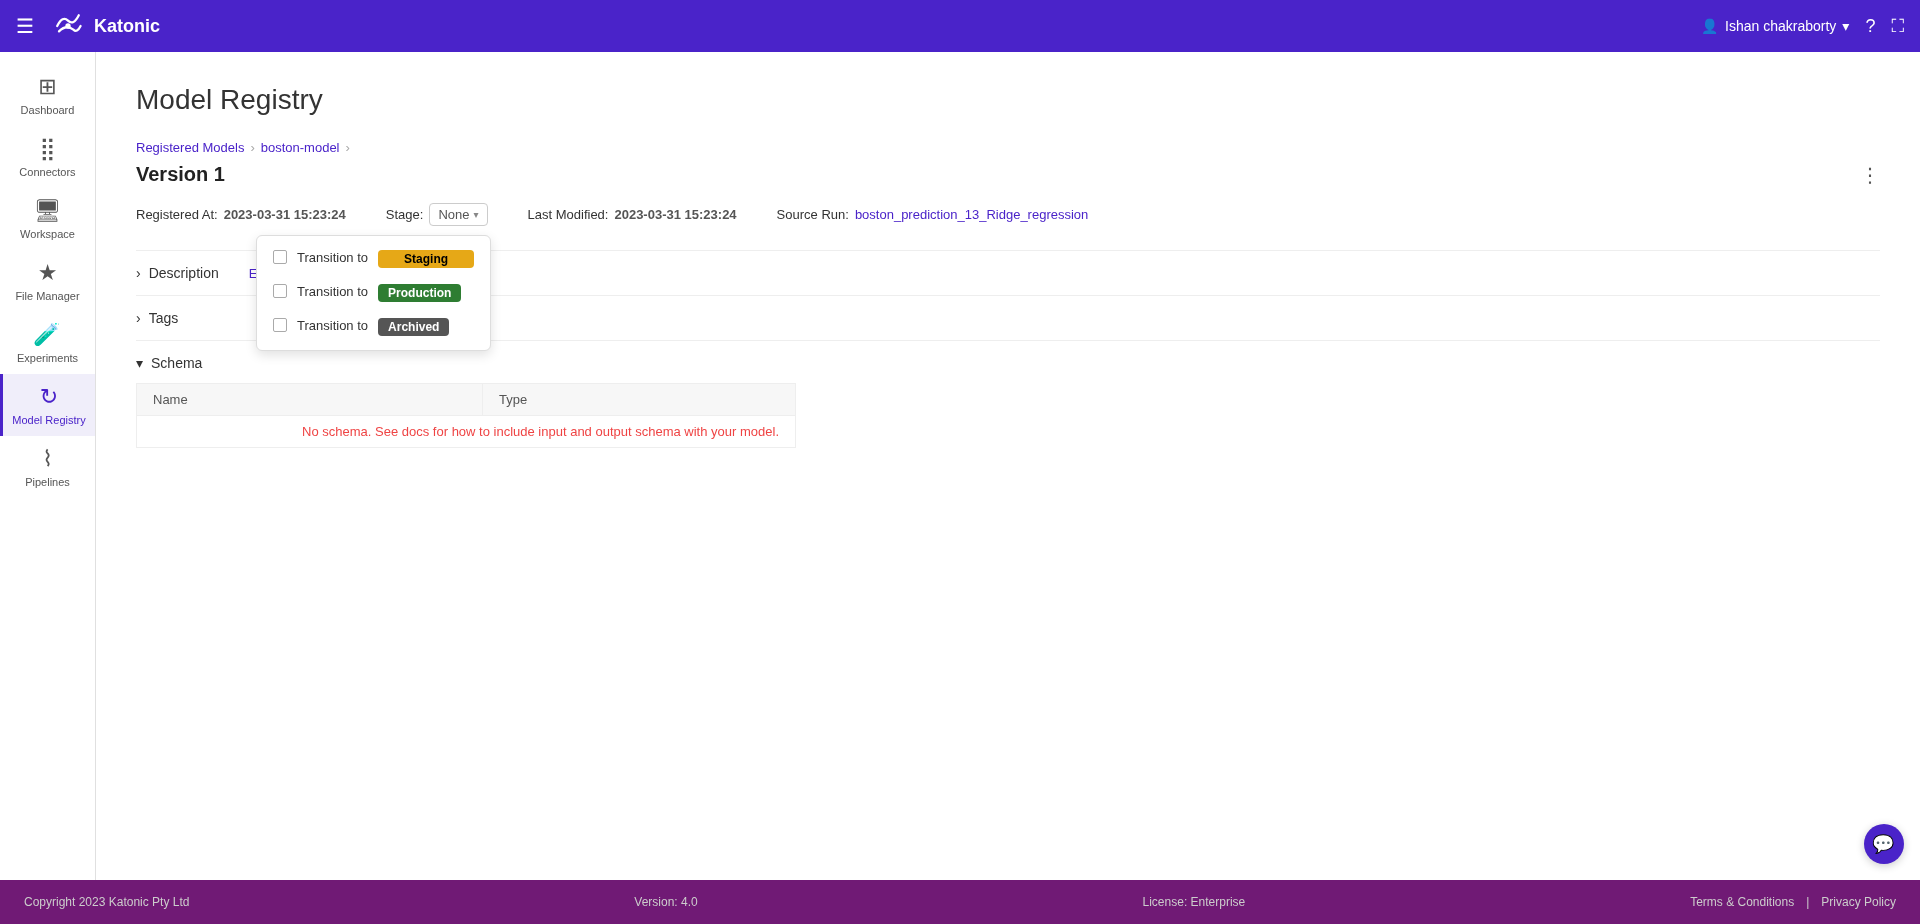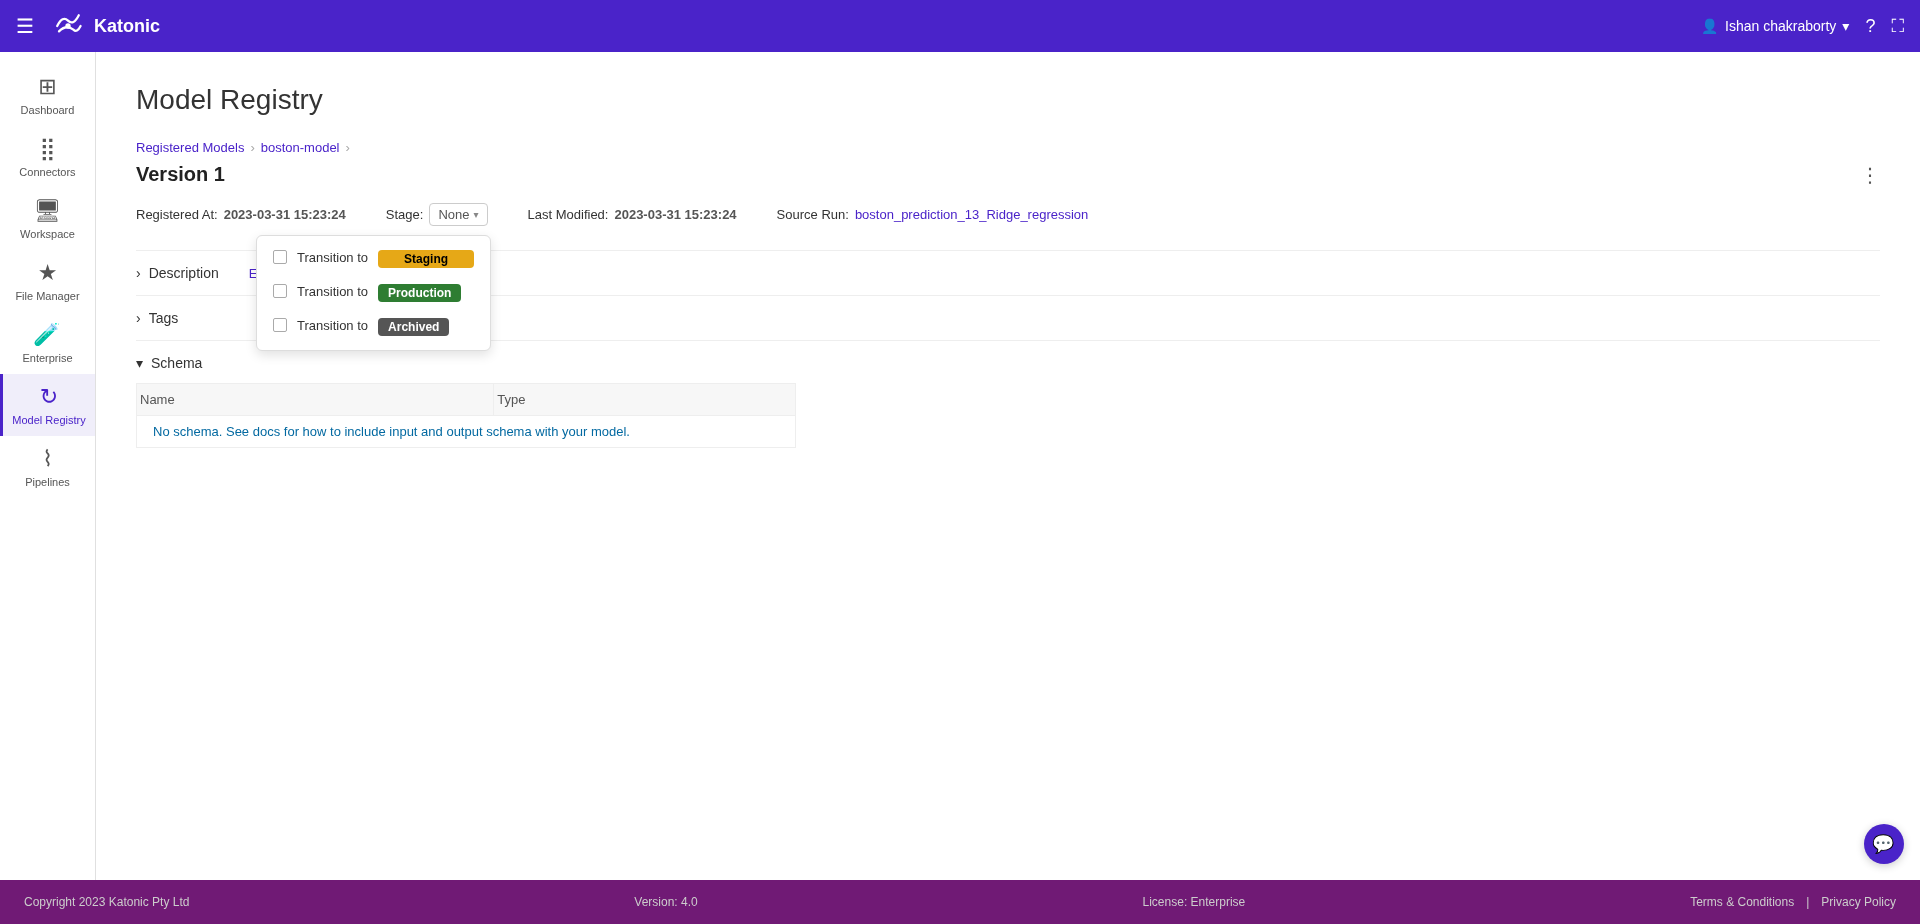--- a/index.html
+++ b/index.html
@@ -146,28 +146,28 @@
       color: #333;
       padding: 4px 0;
     }
     .accordion-header .edit-link { color: #4a23c9; font-size: 13px; font-weight: 400; margin-left: 22px; text-decoration: none; }
 
     
     .schema-table { width: 100%; border-collapse: collapse; margin-top: 8px; max-width: 660px; }
     .schema-table th {
       background: #f7f7f7;
       text-align: left;
-      padding: 8px 3px;
+      padding: 8px 16px;
       font-size: 13px;
       font-weight: 500;
       color: #555;
       border: 1px solid #eee;
     }
     .schema-table td { padding: 8px 16px; font-size: 13px; border: 1px solid #eee; }
-    .schema-empty { text-align: left; color: #0369a1; font-size: 13px; padding: 20px; margin-left: 11px; }
+    .schema-empty { text-align: right; color: #ef4444; font-size: 13px; padding: 20px; margin-left: 11px; }
 
     
     .footer {
       background: #701a75;
       color: #ccc;
       font-size: 12px;
       padding: 0 24px;
       height: 44px;
       display: flex;
       align-items: center;
@@ -235,21 +235,21 @@
     <div class="sidebar-item">
       <span class="icon">🖥</span>
       <span>Workspace</span>
     </div>
     <div class="sidebar-item">
       <span class="icon">★</span>
       <span>File Manager</span>
     </div>
     <div class="sidebar-item">
       <span class="icon">🧪</span>
-      <span>Enterprise</span>
+      <span>Experiments</span>
     </div>
     <div class="sidebar-item active">
       <span class="icon">↻</span>
       <span>Model Registry</span>
     </div>
     <div class="sidebar-item">
       <span class="icon">⌇</span>
       <span>Pipelines</span>
     </div>
   </div>

